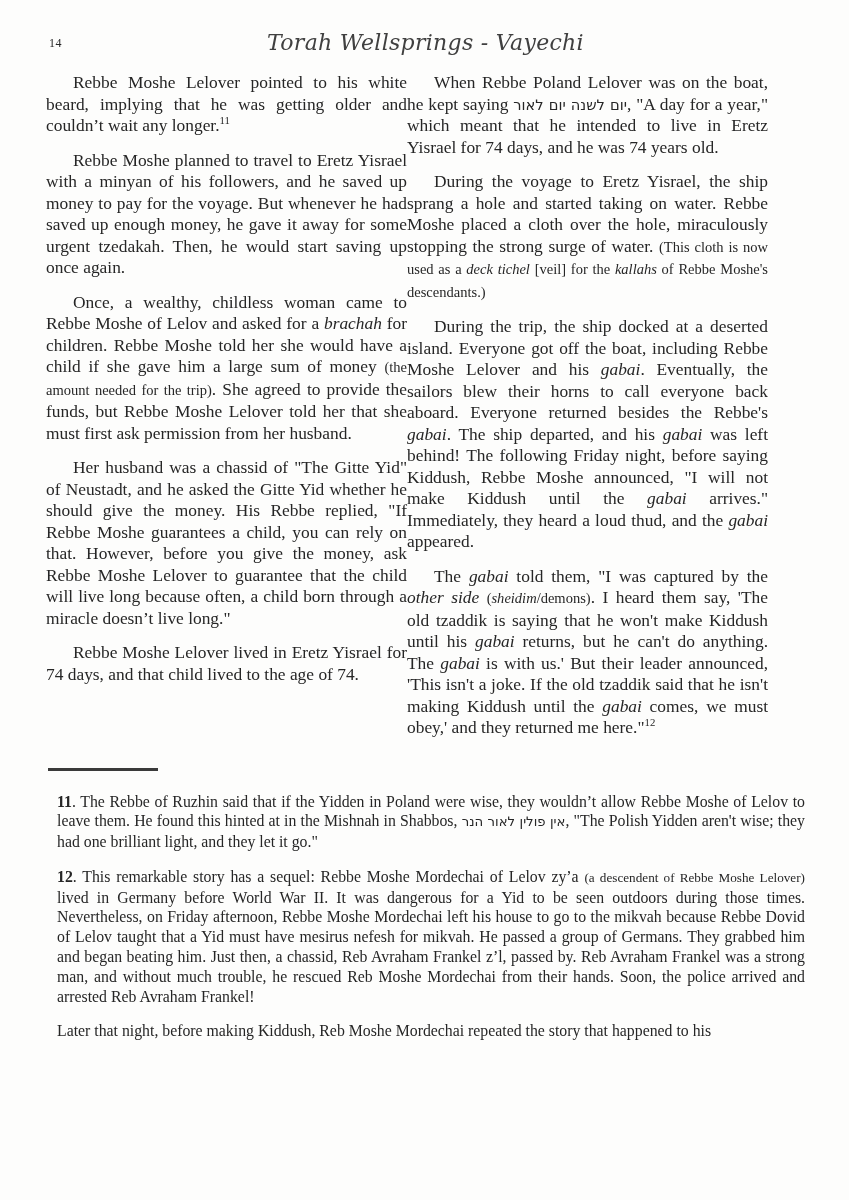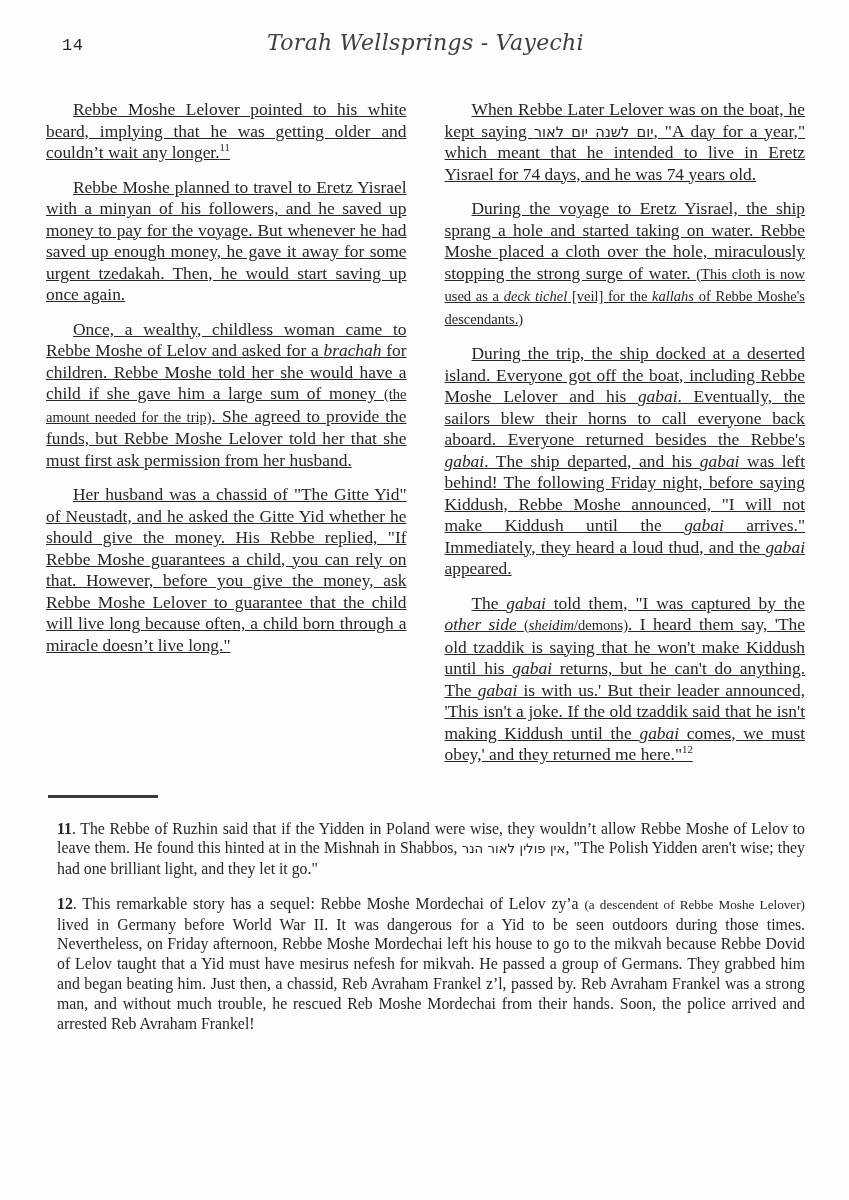--- a/index.html
+++ b/index.html
@@ -16,37 +16,35 @@
     color:#262626;
     overflow:hidden;
     box-sizing:border-box;
     padding:30px 44px 0 46px;
   }
   .page-header {
     position:relative;
     height:34px;
   }
   .page-number {
-    position:absolute; left:16px; top:6px;
-    font-size:17px; letter-spacing:0.5px;font-family:Liberation Mono, monospace;
+    position:absolute; left:3px; top:6px;
+    font-size:12px; letter-spacing:0.5px;
   }
   .page-title {
     position:absolute; left:0; right:0; top:0;
     text-align:center;
     font-family:"DejaVu Serif", serif;
     font-style:italic;
     font-size:22px;
     letter-spacing:0.3px;
     color:#404040;
   }
   .columns {
     display:flex;
-    gap:38px;
-    margin-top:35px;
-    text-decoration:underline;
+    margin-top:8px;
   }
   .col {
     width:361px;
     font-size:17.4px;
     line-height:21.5px;
     text-align:justify;
     text-justify:inter-word;
   }
   .col p {
     margin:0 0 13px 0;
@@ -95,28 +93,30 @@
     <span class="page-number">14</span>
     <span class="page-title">Torah Wellsprings - Vayechi</span>
   </header>
 
   <main class="columns">
     <section class="col">
       <p><span class="seg-normal">Rebbe Moshe Lelover pointed to his white beard, implying that he was getting older and couldn’t wait any longer.</span><span class="seg-sup">11</span></p>
       <p><span class="seg-normal">Rebbe Moshe planned to travel to Eretz Yisrael with a minyan of his followers, and he saved up money to pay for the voyage. But whenever he had saved up enough money, he gave it away for some urgent tzedakah. Then, he would start saving up once again.</span></p>
       <p><span class="seg-normal">Once, a wealthy, childless woman came to Rebbe Moshe of Lelov and asked for a </span><span class="seg-italic">brachah</span><span class="seg-normal"> for children. Rebbe Moshe told her she would have a child if she gave him a large sum of money </span><span class="seg-small">(the amount needed for the trip)</span><span class="seg-normal">. She agreed to provide the funds, but Rebbe Moshe Lelover told her that she must first ask permission from her husband.</span></p>
       <p><span class="seg-normal">Her husband was a chassid of "The Gitte Yid" of Neustadt, and he asked the Gitte Yid whether he should give the money. His Rebbe replied, "If Rebbe Moshe guarantees a child, you can rely on that. However, before you give the money, ask Rebbe Moshe Lelover to guarantee that the child will live long because often, a child born through a miracle doesn’t live long."</span></p>
+      <p><span class="seg-normal">Rebbe Moshe Lelover lived in Eretz Yisrael for 74 days, and that child lived to the age of 74.</span></p>
     </section>
     <section class="col">
-      <p><span class="seg-normal">When Rebbe Later Lelover was on the boat, he kept saying </span><span class="seg-hebrew">יום לשנה יום לאור</span><span class="seg-normal">, "A day for a year," which meant that he intended to live in Eretz Yisrael for 74 days, and he was 74 years old.</span></p>
+      <p><span class="seg-normal">When Rebbe Poland Lelover was on the boat, he kept saying </span><span class="seg-hebrew">יום לשנה יום לאור</span><span class="seg-normal">, "A day for a year," which meant that he intended to live in Eretz Yisrael for 74 days, and he was 74 years old.</span></p>
       <p><span class="seg-normal">During the voyage to Eretz Yisrael, the ship sprang a hole and started taking on water. Rebbe Moshe placed a cloth over the hole, miraculously stopping the strong surge of water. </span><span class="seg-small">(This cloth is now used as a </span><span class="seg-small-italic">deck tichel</span><span class="seg-small"> [veil] for the </span><span class="seg-small-italic">kallahs</span><span class="seg-small"> of Rebbe Moshe's descendants.)</span></p>
       <p><span class="seg-normal">During the trip, the ship docked at a deserted island. Everyone got off the boat, including Rebbe Moshe Lelover and his </span><span class="seg-italic">gabai</span><span class="seg-normal">. Eventually, the sailors blew their horns to call everyone back aboard. Everyone returned besides the Rebbe's </span><span class="seg-italic">gabai</span><span class="seg-normal">. The ship departed, and his </span><span class="seg-italic">gabai</span><span class="seg-normal"> was left behind! The following Friday night, before saying Kiddush, Rebbe Moshe announced, "I will not make Kiddush until the </span><span class="seg-italic">gabai</span><span class="seg-normal"> arrives." Immediately, they heard a loud thud, and the </span><span class="seg-italic">gabai</span><span class="seg-normal"> appeared.</span></p>
       <p><span class="seg-normal">The </span><span class="seg-italic">gabai</span><span class="seg-normal"> told them, "I was captured by the </span><span class="seg-italic">other side</span><span class="seg-normal"> </span><span class="seg-small">(</span><span class="seg-small-italic">sheidim</span><span class="seg-small">/demons)</span><span class="seg-normal">. I heard them say, 'The old tzaddik is saying that he won't make Kiddush until his </span><span class="seg-italic">gabai</span><span class="seg-normal"> returns, but he can't do anything. The </span><span class="seg-italic">gabai</span><span class="seg-normal"> is with us.' But their leader announced, 'This isn't a joke. If the old tzaddik said that he isn't making Kiddush until the </span><span class="seg-italic">gabai</span><span class="seg-normal"> comes, we must obey,' and they returned me here."</span><span class="seg-sup">12</span></p>
     </section>
   </main>
 
   <footer class="footnotes">
     <hr class="fn-rule">
     <p><span class="seg-bold">11</span><span class="seg-normal">. The Rebbe of Ruzhin said that if the Yidden in Poland were wise, they wouldn’t allow Rebbe Moshe of Lelov to leave them. He found this hinted at in the Mishnah in Shabbos, </span><span class="seg-hebrew">אין פולין לאור הנר</span><span class="seg-normal">, "The Polish Yidden aren't wise; they had one brilliant light, and they let it go."</span></p>
     <p><span class="seg-bold">12</span><span class="seg-normal">. This remarkable story has a sequel: Rebbe Moshe Mordechai of Lelov zy’a </span><span class="seg-small">(a descendent of Rebbe Moshe Lelover)</span><span class="seg-normal"> lived in Germany before World War II. It was dangerous for a Yid to be seen outdoors during those times. Nevertheless, on Friday afternoon, Rebbe Moshe Mordechai left his house to go to the mikvah because Rebbe Dovid of Lelov taught that a Yid must have mesirus nefesh for mikvah. He passed a group of Germans. They grabbed him and began beating him. Just then, a chassid, Reb Avraham Frankel z’l, passed by. Reb Avraham Frankel was a strong man, and without much trouble, he rescued Reb Moshe Mordechai from their hands. Soon, the police arrived and arrested Reb Avraham Frankel!</span></p>
+    <p><span class="seg-normal">Later that night, before making Kiddush, Reb Moshe Mordechai repeated the story that happened to his</span></p>
   </footer>
 
 </div>
 
 </body></html>

